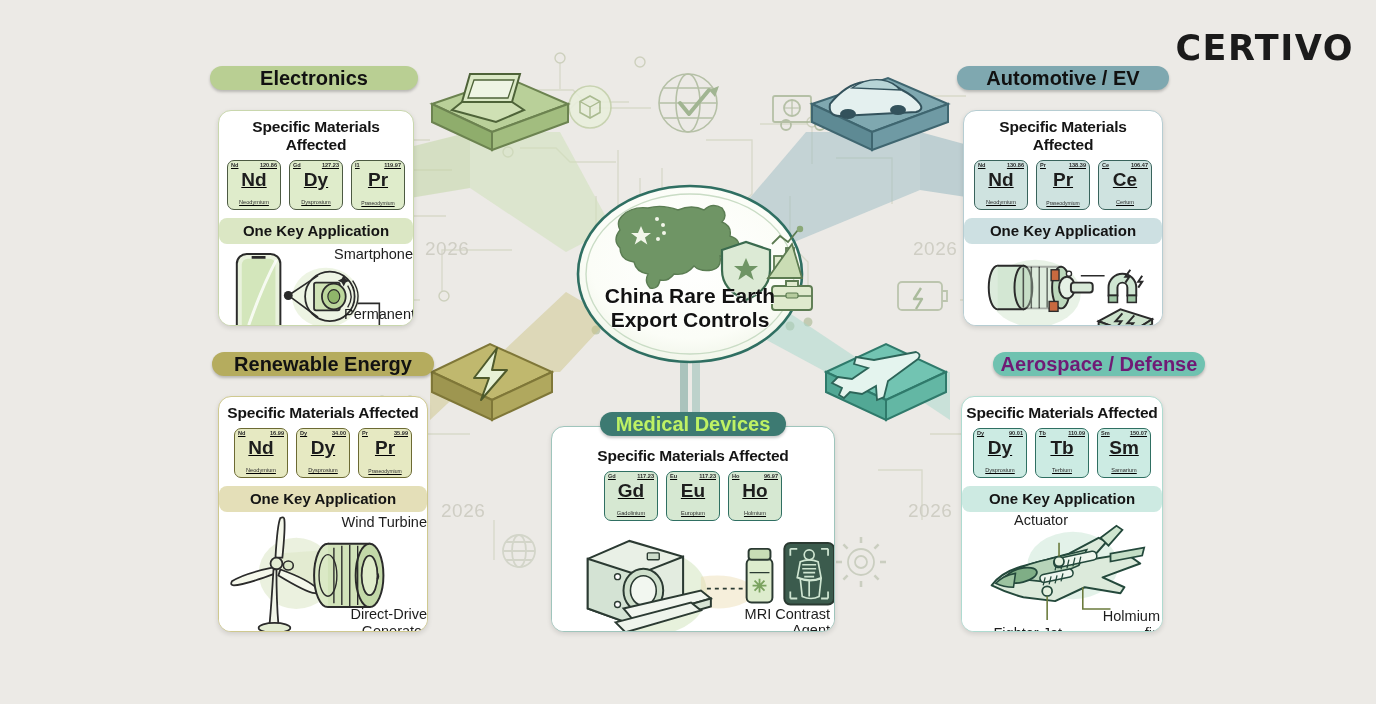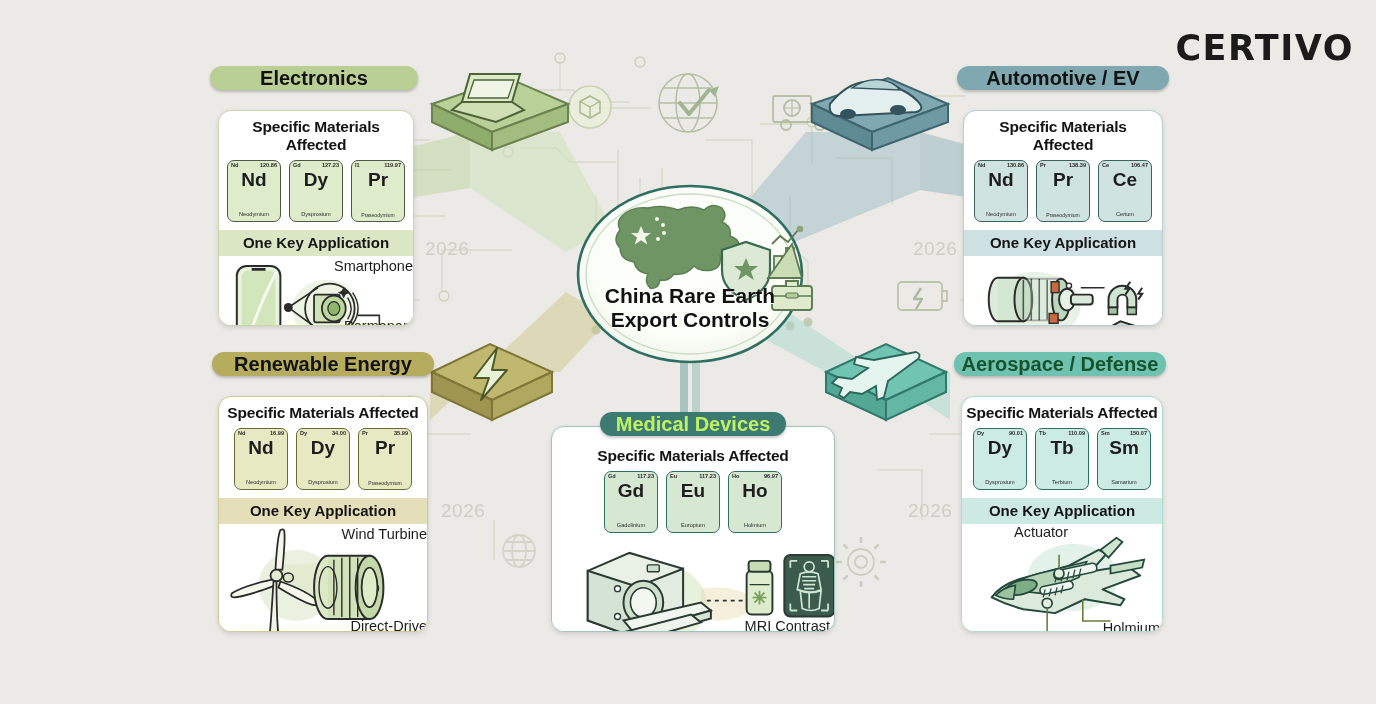--- a/index.html
+++ b/index.html
@@ -50,45 +50,46 @@
     font-size: 15.5px;
     color: #141414;
     padding: 7px 4px 4px;
     letter-spacing: -.2px;
   }
   .elems {
     display: flex; justify-content: center; gap: 8px;
     padding: 2px 6px 8px;
   }
   .elem {
-    width: 54px; height: 62px;
+    width: 54px; height: 50px;
     border-radius: 7px;
     border: 1.6px solid #4c5a42;
     display: flex; flex-direction: column; align-items: center;
     padding-top: 2px;
     position: relative;
+    text-decoration: underline;
   }
   .elem .top {
     width: 100%;
     display: flex; justify-content: space-between;
     padding: 0 3px;
     font-size: 5.6px; font-weight: 700; color: #2a2a2a;
     line-height: 1;
   }
   .elem .sym {
     font-size: 19px; font-weight: 700; color: #1d1d1d;
     line-height: 1.05; margin-top: 1px;
   }
   .elem .nm {
     font-size: 5.6px; color: #2b2b2b; line-height: 1;
     margin-top: auto; margin-bottom: 3px;
   }
   .app-bar {
     text-align: center; font-weight: 700; font-size: 15px;
-    color: #141414; padding: 4px 0 5px;
+    color: #141414; padding: 4px 0 5px; border-radius: 8px;
   }
   .app-body {
     position: relative; flex: 1; background: #fff;
   }
   .app-lbl {
     position: absolute;
     font-size: 14.5px; color: #1d1d1d; line-height: 1.12;
     text-align: right; white-space: pre-line;
   }
 
@@ -512,21 +513,21 @@
           <ellipse cx="110" cy="62" rx="9" ry="21"></ellipse>
         </g>
         <path d="M160 60 a6 6 0 0 1 0 6" stroke="#2b2b2b" stroke-width="1.8" fill="none"></path>
       </svg>
       <div class="app-lbl" style="left:100px;top:2px;width:108px">Wind Turbine</div>
       <div class="app-lbl" style="left:94px;bottom:2px;width:114px">Direct-Drive
 Generator</div>
     </div>
   </div>
 
-  <div class="pill" style="left:954px;top:352px;width:212px;background:#6fc2b0;color:#14532d">Aerospace / Defense</div>
+  <div class="pill" style="left:993px;top:352px;width:212px;background:#6fc2b0;color:#701a75">Aerospace / Defense</div>
   <div class="card" style="left:961px;top:396px;width:202px;height:236px;border-color:#aedbd0">
     <div class="card-title">Specific Materials Affected</div>
     <div class="elems">
       <div class="elem" style="background:#ccebe3;border-color:#2f6f62">
         <div class="top">
             <span>Dy</span>
             <span>90.01</span>
           </div>
         <div class="sym">Dy</div>
         <div class="nm">Dysprosium</div>

